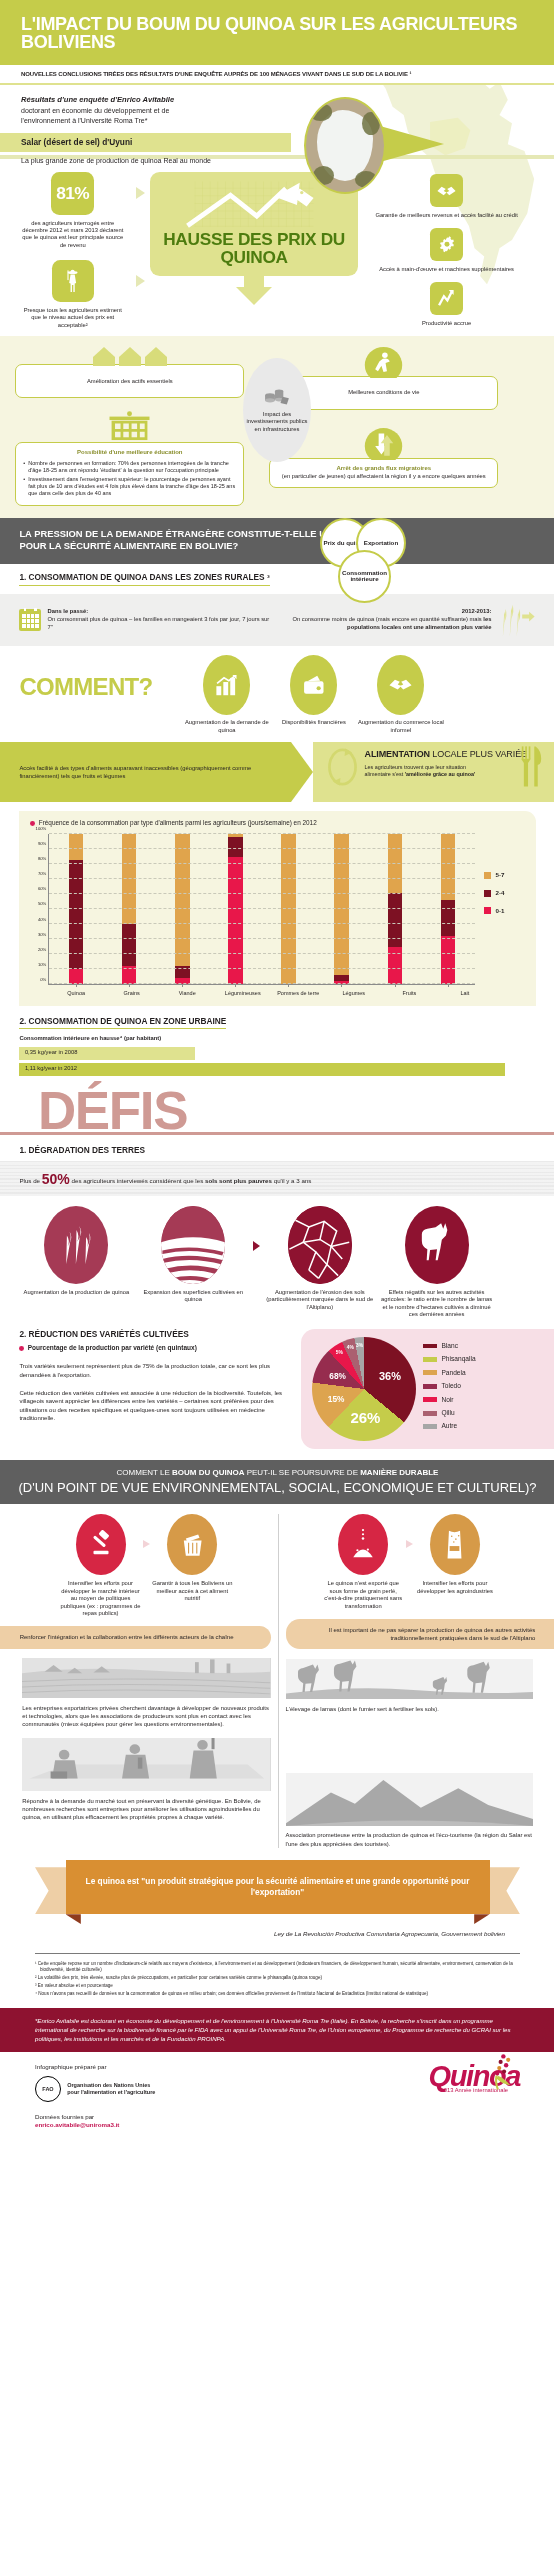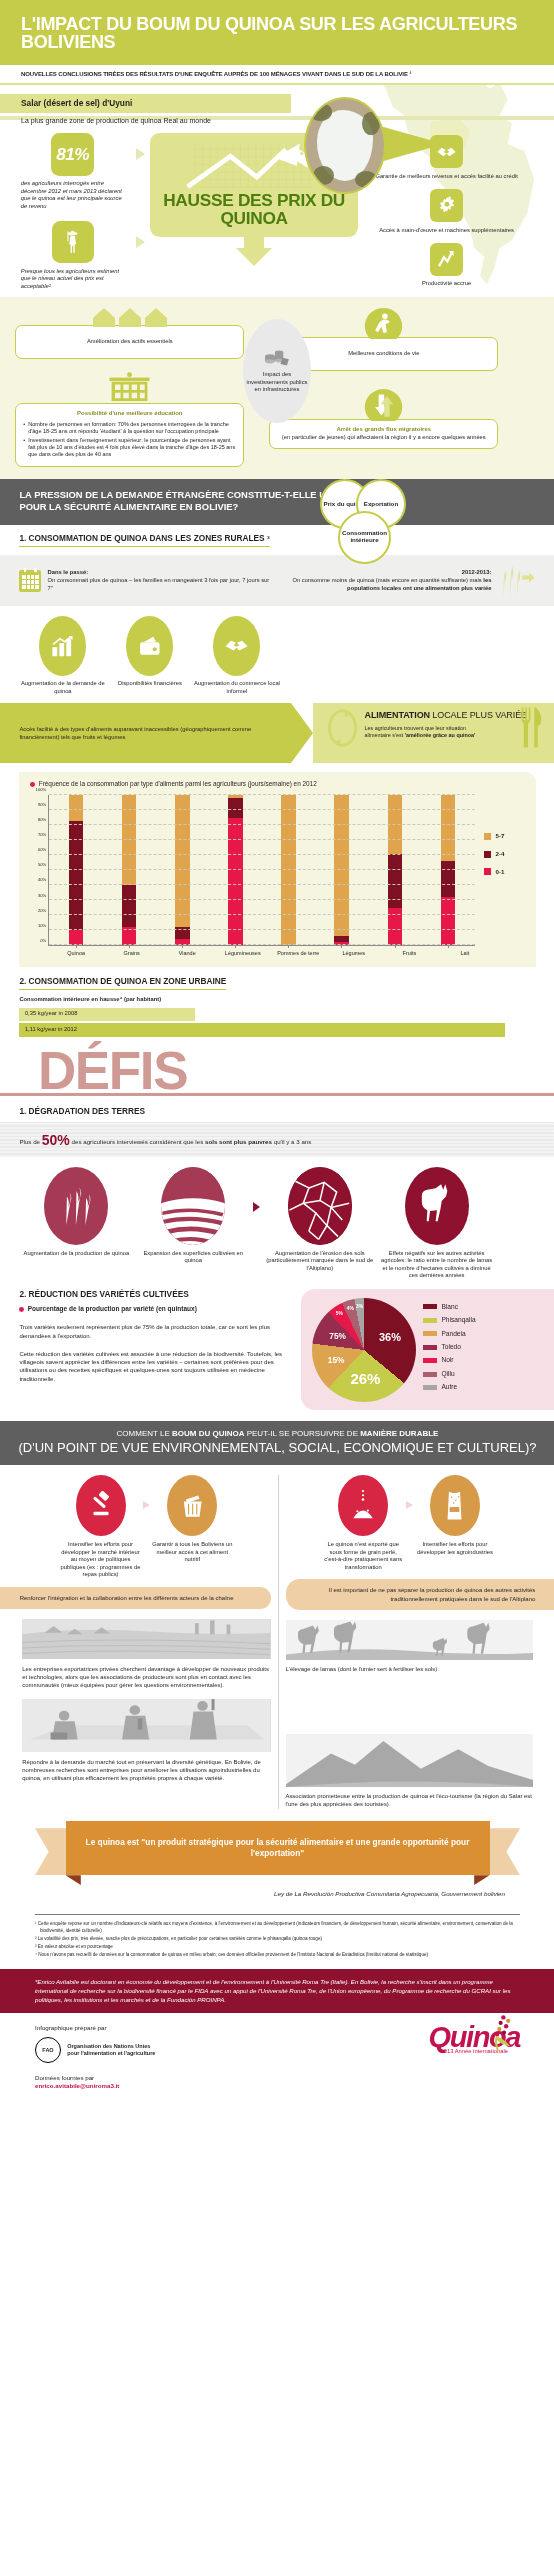--- a/index.html
+++ b/index.html
@@ -32,21 +32,21 @@
   .photo-oval .patch { position:absolute; background:#6f7242; border-radius:50%; opacity:.85;}
   .pointer { position:absolute; left:380px; top:126px; width:0;height:0;
      border-top:18px solid transparent;border-bottom:18px solid transparent;border-left:64px solid #c5cc4a; z-index:2;}
 
   
   .bigword { font-size:53px; font-weight:bold; letter-spacing:-1.4px; line-height:.8; color:#e5e8b5; padding:11px 0 0 38px; position:relative; z-index:2;}
   .rule-green { height:4.2px; background:#e5e8b5; margin-top:-9.7px; position:relative; z-index:1;}
 
   .adv { position:relative; padding:12.5px 16.6px 7px 16.6px; }
   .advgrid { display:flex; gap:5.5px; align-items:flex-start;}
-  .col-left { width:128px; text-align:left;font-style:italic;}
+  .col-left { width:128px; text-align:center;}
   .col-mid { width:208px; position:relative;}
   .col-right { width:166px; text-align:center; padding-top:2.8px;}
 
   .sq { width:42px;height:42px;border-radius:8.3px;background:#c5cc4a;display:flex;align-items:center;justify-content:center;margin:0 auto;}
   .sq.big { width:43px;height:43px;}
   .pct { color:#fff; font-size:17.3px; font-weight:bold; letter-spacing:-0.7px;}
   .cap { font-size:5.8px; margin-top:4.9px; line-height:1.28;}
   .arrow-r { width:0;height:0;border-top:6.2px solid transparent;border-bottom:6.2px solid transparent;border-left:9px solid #e5e8b5; }
   .rowflex { display:flex; align-items:center; justify-content:center; gap:7px;}
 
@@ -225,20 +225,25 @@
     </svg>
   </div>
 
   <div class="masthead">
     <h1>L'IMPACT DU BOUM DU QUINOA SUR LES AGRICULTEURS BOLIVIENS</h1>
   </div>
   <div class="subbar">
     <div class="t">NOUVELLES CONCLUSIONS TIRÉES DES RÉSULTATS D'UNE ENQUÊTE AUPRÈS DE 100 MÉNAGES VIVANT DANS LE SUD DE LA BOLIVIE ¹</div>
   </div>
 
+  <div class="intro">
+    <div class="it">Résultats d'une enquête d'Enrico Avitabile</div>
+    <div class="il">doctorant en économie du développement et de</div>
+    <div class="il">l'environnement à l'Université Roma Tre*</div>
+  </div>
   <div class="salarband">
     <div class="s1">Salar (désert de sel) d'Uyuni</div>
   </div>
   <div class="salar-sub">La plus grande zone de production de quinoa Real au monde</div>
 
   <div class="pointer"></div>
   <div class="photo-oval">
     <div class="salt"></div>
     <div class="patch" style="left:2.8px;top:4.2px;width:23.6px;height:18px;"></div>
     <div class="patch" style="right:4.2px;top:12.5px;width:18px;height:23.6px;"></div>
@@ -454,20 +459,21 @@
             <path d="M10 50 L12 14 q3 8 0 16 q5-10 2-20"></path>
             <path d="M20 50 L22 8 q3 9 0 17 q5-11 2-21"></path>
             <path d="M30 50 L32 14 q3 8 0 16 q5-10 2-20"></path>
           </g>
         <path d="M38 18 h10 v-4 l8 7 -8 7 v-4 h-10z" fill="#dfe28f"></path>
       </svg>
     </div>
   </div>
 
   <div class="comment">
+    <div class="bigcomment">COMMENT?</div>
     <div class="ccell">
       <div class="oval">
         <svg width="23.6" height="21" viewBox="0 0 34 30">
             <g fill="#fff">
               <rect x="2" y="16" width="7" height="13"></rect>
               <rect x="12" y="10" width="7" height="19"></rect>
               <rect x="22" y="4" width="7" height="25"></rect>
             </g>
             <path d="M3 12 L13 4 L20 8 L30 0" stroke="#fff" stroke-width="2.4" fill="none"></path>
             <path d="M25 0 h6 v6z" fill="#fff"></path>
@@ -739,21 +745,21 @@
         <span>Pourcentage de la production par variété (en quintaux)</span>
       </div>
       <div class="pietxt">Trois variétés seulement représentent plus de 75% de la production totale, car ce sont les plus demandées à l'exportation.</div>
       <div class="pietxt">Cette réduction des variétés cultivées est associée à une réduction de la biodiversité. Toutefois, les villageois savent apprécier les différences entre les variétés – certaines sont préférées pour des utilisations ou des recettes spécifiques et quelques-unes sont toujours utilisées en médecine traditionnelle.</div>
     </div>
     <div class="piewrap">
       <div class="pie" id="pie" style="background: conic-gradient(rgb(125, 17, 35) 0deg, rgb(125, 17, 35) 129.6deg, rgb(197, 204, 74) 129.6deg, rgb(197, 204, 74) 223.2deg, rgb(221, 164, 79) 223.2deg, rgb(221, 164, 79) 277.2deg, rgb(150, 44, 78) 277.2deg, rgb(150, 44, 78) 316.8deg, rgb(232, 23, 74) 316.8deg, rgb(232, 23, 74) 334.8deg, rgb(171, 96, 112) 334.8deg, rgb(171, 96, 112) 349.2deg, rgb(166, 166, 166) 349.2deg, rgb(166, 166, 166) 360deg);">
           <span class="lbl" style="left: 75.3352%; top: 38.0782%; font-size: 11px;">36%</span>
           <span class="lbl" style="left: 51.7581%; top: 77.9447%; font-size: 15px;">26%</span>
           <span class="lbl" style="left: 23.6553%; top: 59.4847%; font-size: 8.3px;">15%</span>
-          <span class="lbl" style="left: 25.0518%; top: 37.2883%; font-size: 8.3px;">75%</span>
+          <span class="lbl" style="left: 25.0518%; top: 37.2883%; font-size: 8.3px;">68%</span>
           <span class="lbl" style="left: 26.7672%; top: 15.814%; font-size: 4.9px; color: rgb(255, 255, 255);">5%</span>
           <span class="lbl" style="left: 37.2273%; top: 10.6897%; font-size: 4.9px; color: rgb(255, 255, 255);">4%</span>
           <span class="lbl" style="left: 46.1102%; top: 8.85011%; font-size: 4.9px; color: rgb(255, 255, 255);">3%</span>
         </div>
       <div class="pielegend" id="pielegend">
           <div class="pl">
             <span class="plsw" style="background: rgb(125, 17, 35);"></span>
             <span>Blanc</span>
           </div>
           <div class="pl">

